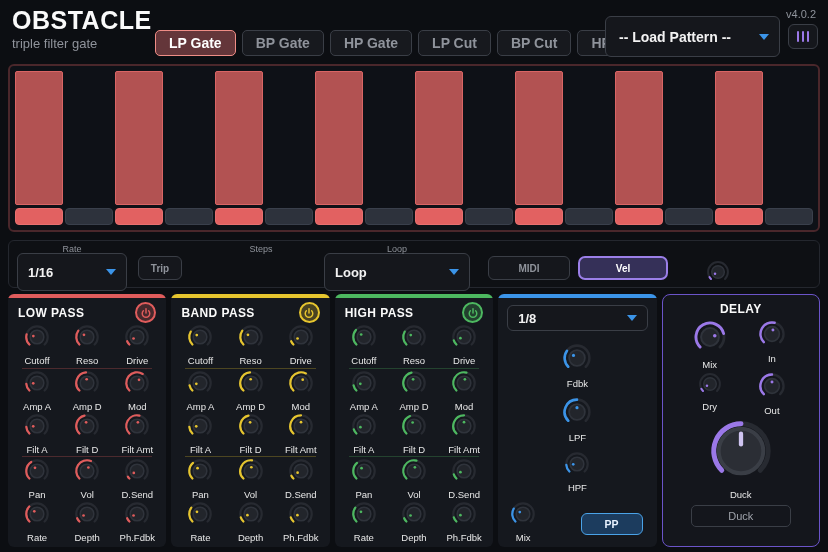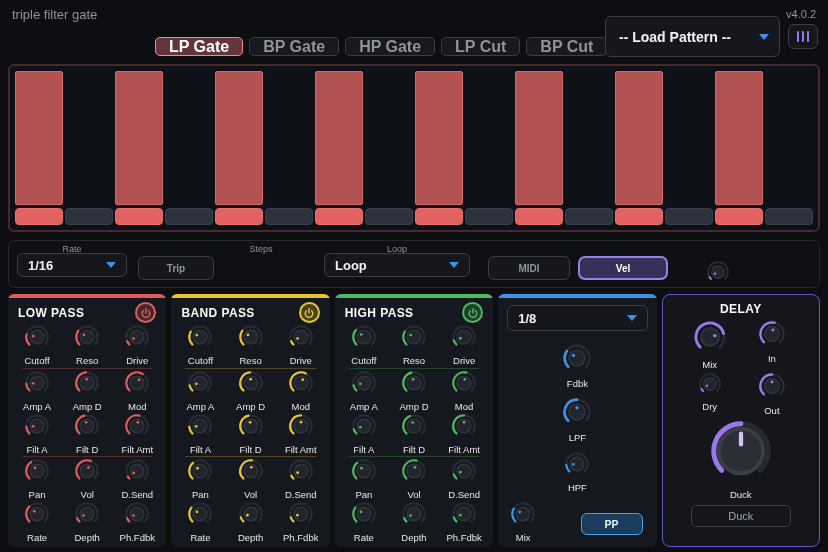--- a/index.html
+++ b/index.html
@@ -6,21 +6,21 @@
   html,body { background:#07080b; }
   body { font-family:"Liberation Sans", sans-serif; }
   .app { position:relative; width:828px; height:552px; background:#0c0e12; overflow:hidden; color:#e8e8e8; }
 
   
   header { position:relative; height:60px; padding:6px 12px 0; }
   .brand-title { font-size:25px; font-weight:900; letter-spacing:.5px; color:#fafafa; }
   .brand-sub { font-size:13px; color:#8f939b; margin-top:1px; }
   .version { position:absolute; top:8px; right:12px; font-size:11px; color:#8f939b; }
   .fmodes { position:absolute; left:155px; bottom:4px; display:flex; gap:6px; }
-  .fmode { height:19px; min-width:62px; padding:0 13px; font-size:16px; font-weight:bold; font-family:inherit;
+  .fmode { height:26px; min-width:62px; padding:0 13px; font-size:14px; font-weight:bold; font-family:inherit;
            border-radius:5px; background:#17191e; border:1px solid #3a3e46; color:#8f939b; cursor:pointer; }
   .fmode.active { background:#64363a; border:1.5px solid #ef8d86; color:#ffffff; }
   .header-right { position:absolute; right:10px; bottom:3px; display:flex; gap:8px; align-items:center; }
   .select { display:flex; align-items:center; justify-content:space-between; background:#15171c;
             border:1px solid #3a3e46; border-radius:6px; padding:0 10px; cursor:pointer; }
   .select .val { font-weight:bold; color:#f2f2f2; }
   .caret { width:0; height:0; border-left:5px solid transparent; border-right:5px solid transparent; border-top:6px solid #3b94e8; }
   .load-pattern { width:175px; height:41px; font-size:14px;padding-left:13px; }
   .bars-btn { width:30px; height:25px; border:1px solid #3a3e46; border-radius:6px; background:#15171c;
               display:flex; gap:2.5px; align-items:center; justify-content:center; cursor:pointer; }
@@ -32,21 +32,21 @@
   .seq-col { flex:1; display:flex; flex-direction:column; gap:3px; cursor:pointer; }
   .seq-bar-area { flex:1; position:relative; }
   .seq-bar { position:absolute; bottom:0; left:0; right:0; background:#b25252; border:1.5px solid #d96565; border-radius:2px; }
   .seq-toggle { height:17px; border-radius:4px; background:#2d323c; border:1px solid #3a404c; }
   .seq-toggle.on { background:#e26161; border-color:#e87070; }
 
   
   .transport { position:relative; margin:8px 8px 0; height:48px; border:1px solid #24272e; border-radius:6px; background:#0e1014; }
   .t-group { position:absolute; }
   .t-label { font-size:9px; color:#8f939b; text-align:center; height:12px; padding-top:3px; }
-  .t-ctrl { height:24px;align-items:center; }
+  .t-ctrl { height:38px;align-items:center; }
   .t-select { font-size:13px; }
   .t-btn { width:100%; height:24px; border-radius:6px; background:#15171c; border:1px solid #3a3e46; color:#8f939b;
            font-size:10px; font-weight:bold; font-family:inherit; cursor:pointer; }
   .t-btn.vel { background:#353058; border:2px solid #9b7fe8; color:#ffffff; border-radius:7px; }
   .swing-wrap { display:flex; flex-direction:column; align-items:center; }
   .swing-label { font-size:9px; color:#e8e8e8; margin-top:1px; }
 
   
   .panels { margin:6px 8px 0; height:253px; display:grid; grid-template-columns:repeat(5,1fr); gap:5px; }
   .panel { position:relative; background:#15181e; border-radius:6px; overflow:hidden; display:flex; flex-direction:column; }
@@ -78,20 +78,21 @@
   .duck-btn { display:block; margin:5px auto 0; width:100px; height:22px; border-radius:5px; background:transparent;
               border:1px solid #3a3e46; color:#9fa3ab; font-size:11px; font-family:inherit; cursor:pointer; }
 </style>
 </head>
 <body>
 
 <div class="app">
 
   <header>
     <div class="brand">
+      <div class="brand-title">OBSTACLE</div>
       <div class="brand-sub">triple filter gate</div>
     </div>
     <div class="version">v4.0.2</div>
     <div class="fmodes" id="fmodes">
         <button class="fmode active">LP Gate</button>
         <button class="fmode">BP Gate</button>
         <button class="fmode">HP Gate</button>
         <button class="fmode">LP Cut</button>
         <button class="fmode">BP Cut</button>
         <button class="fmode">HP Cut</button>
@@ -195,21 +196,21 @@
     </section>
 
   <section class="transport">
     <div class="t-group" style="left:8px; width:110px;">
       <div class="t-label">Rate</div>
       <div class="select t-ctrl t-select">
         <span class="val">1/16</span>
         <span class="caret"></span>
       </div>
     </div>
-    <div class="t-group" style="left:129px; width:76px; top:15px;">
+    <div class="t-group" style="left:129px; width:44px; top:15px;">
       <button class="t-btn">Trip</button>
     </div>
     <div class="t-group" style="left:197px; width:110px;">
       <div class="t-label">Steps</div>
     </div>
     <div class="t-group" style="left:315px; width:146px;">
       <div class="t-label">Loop</div>
       <div class="select t-ctrl t-select">
         <span class="val">Loop</span>
         <span class="caret"></span>

